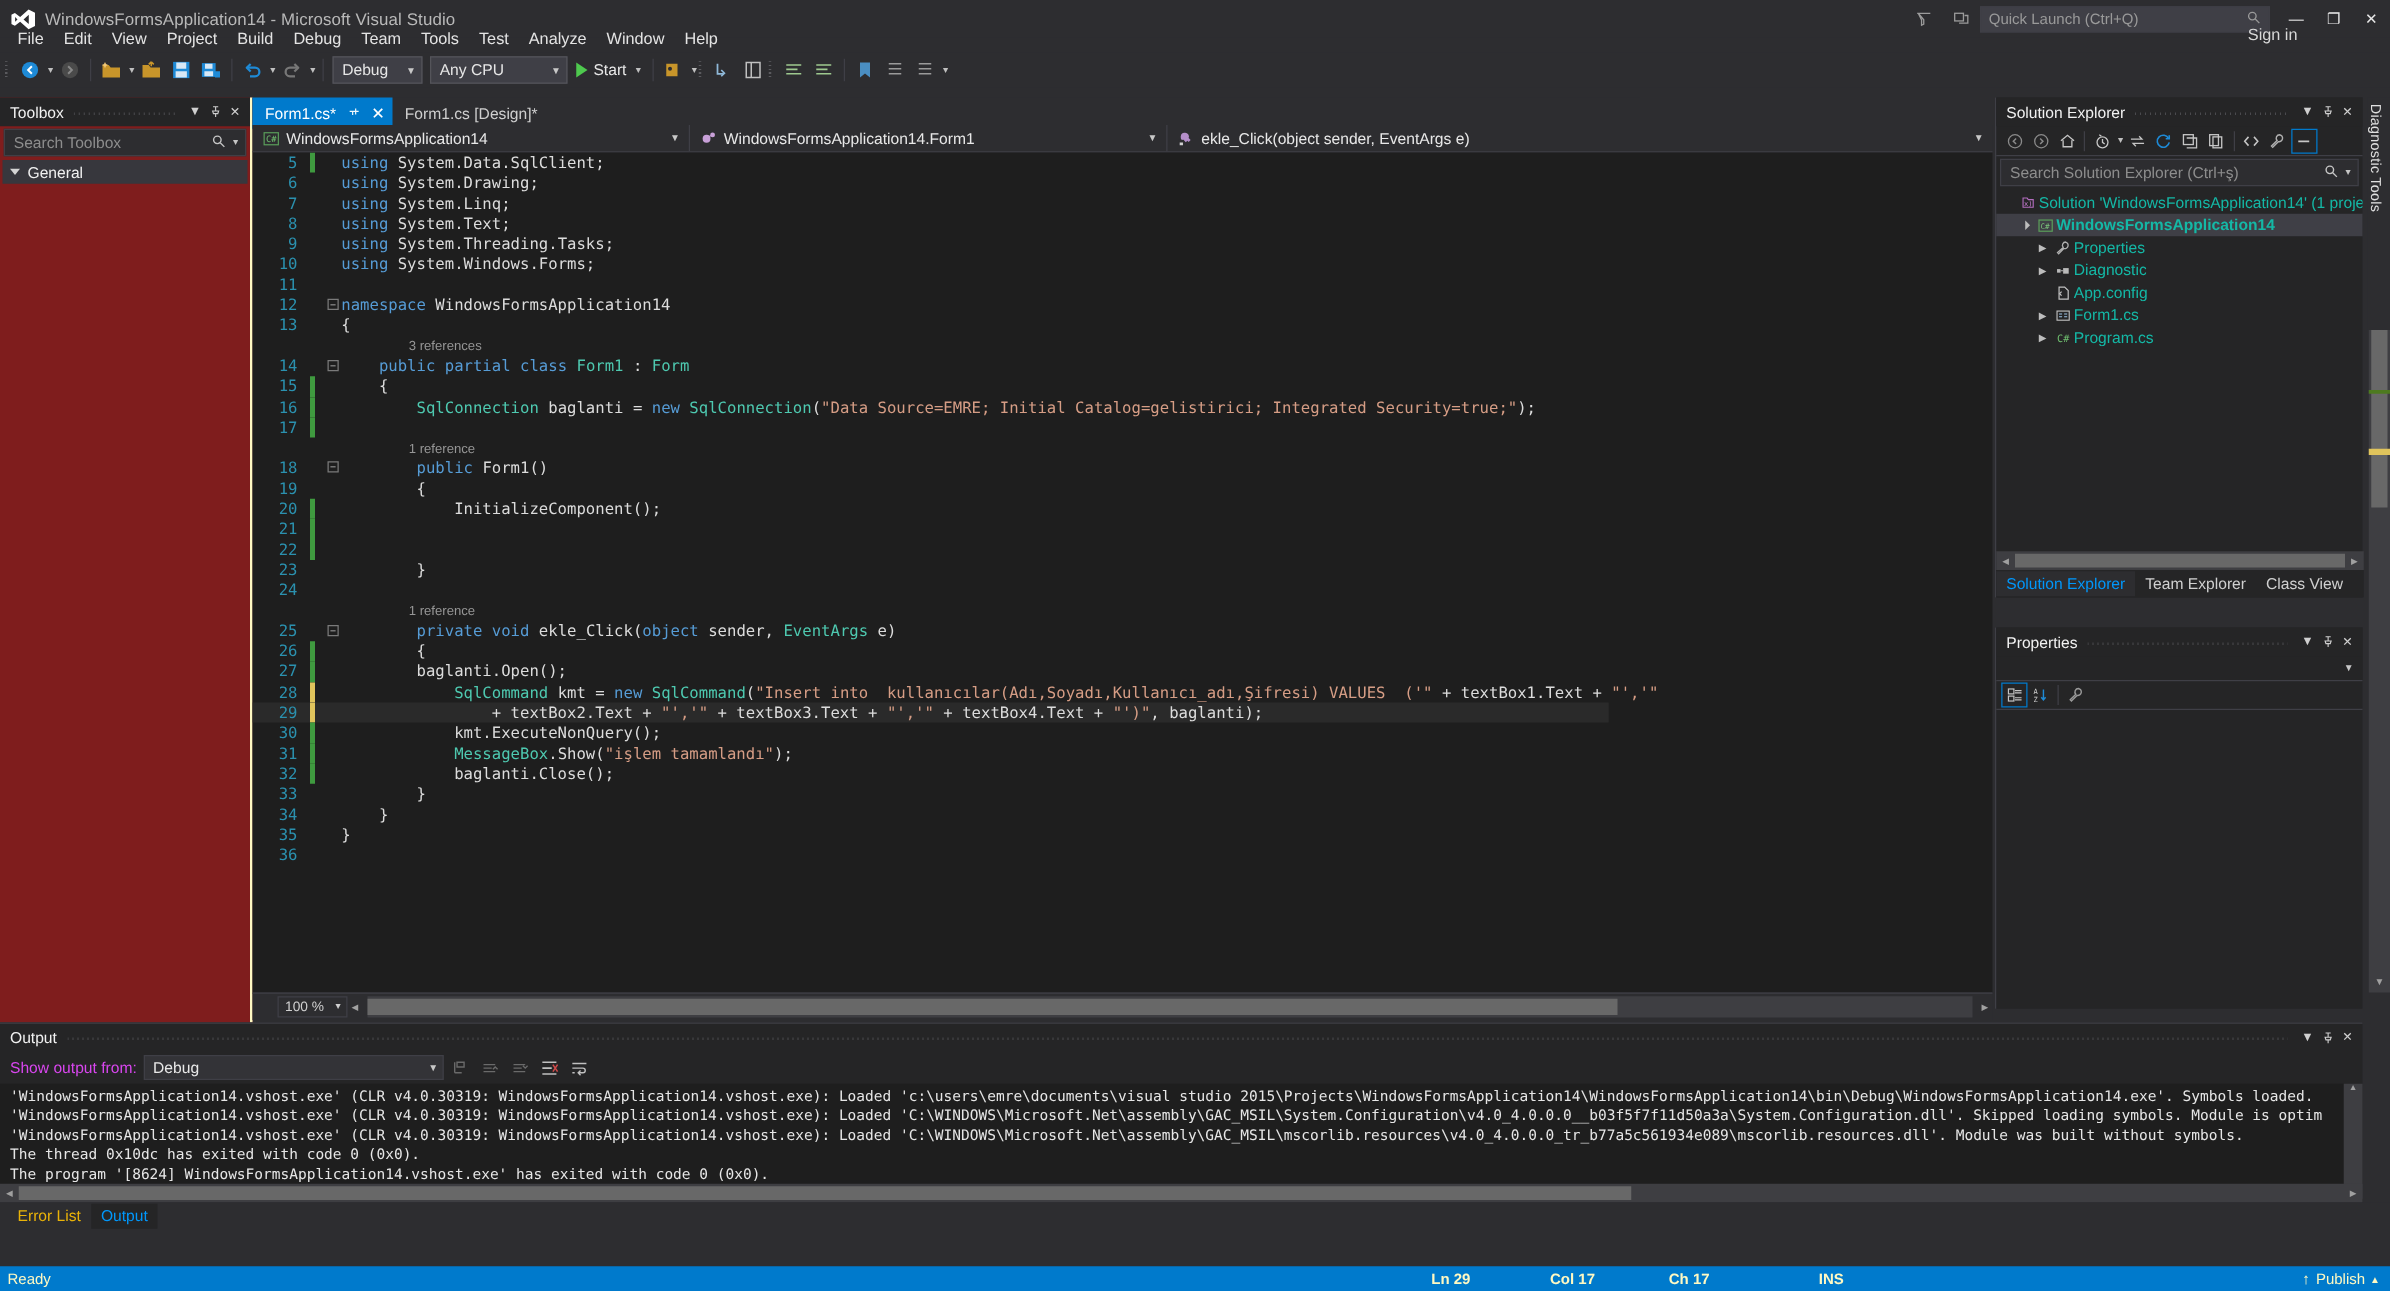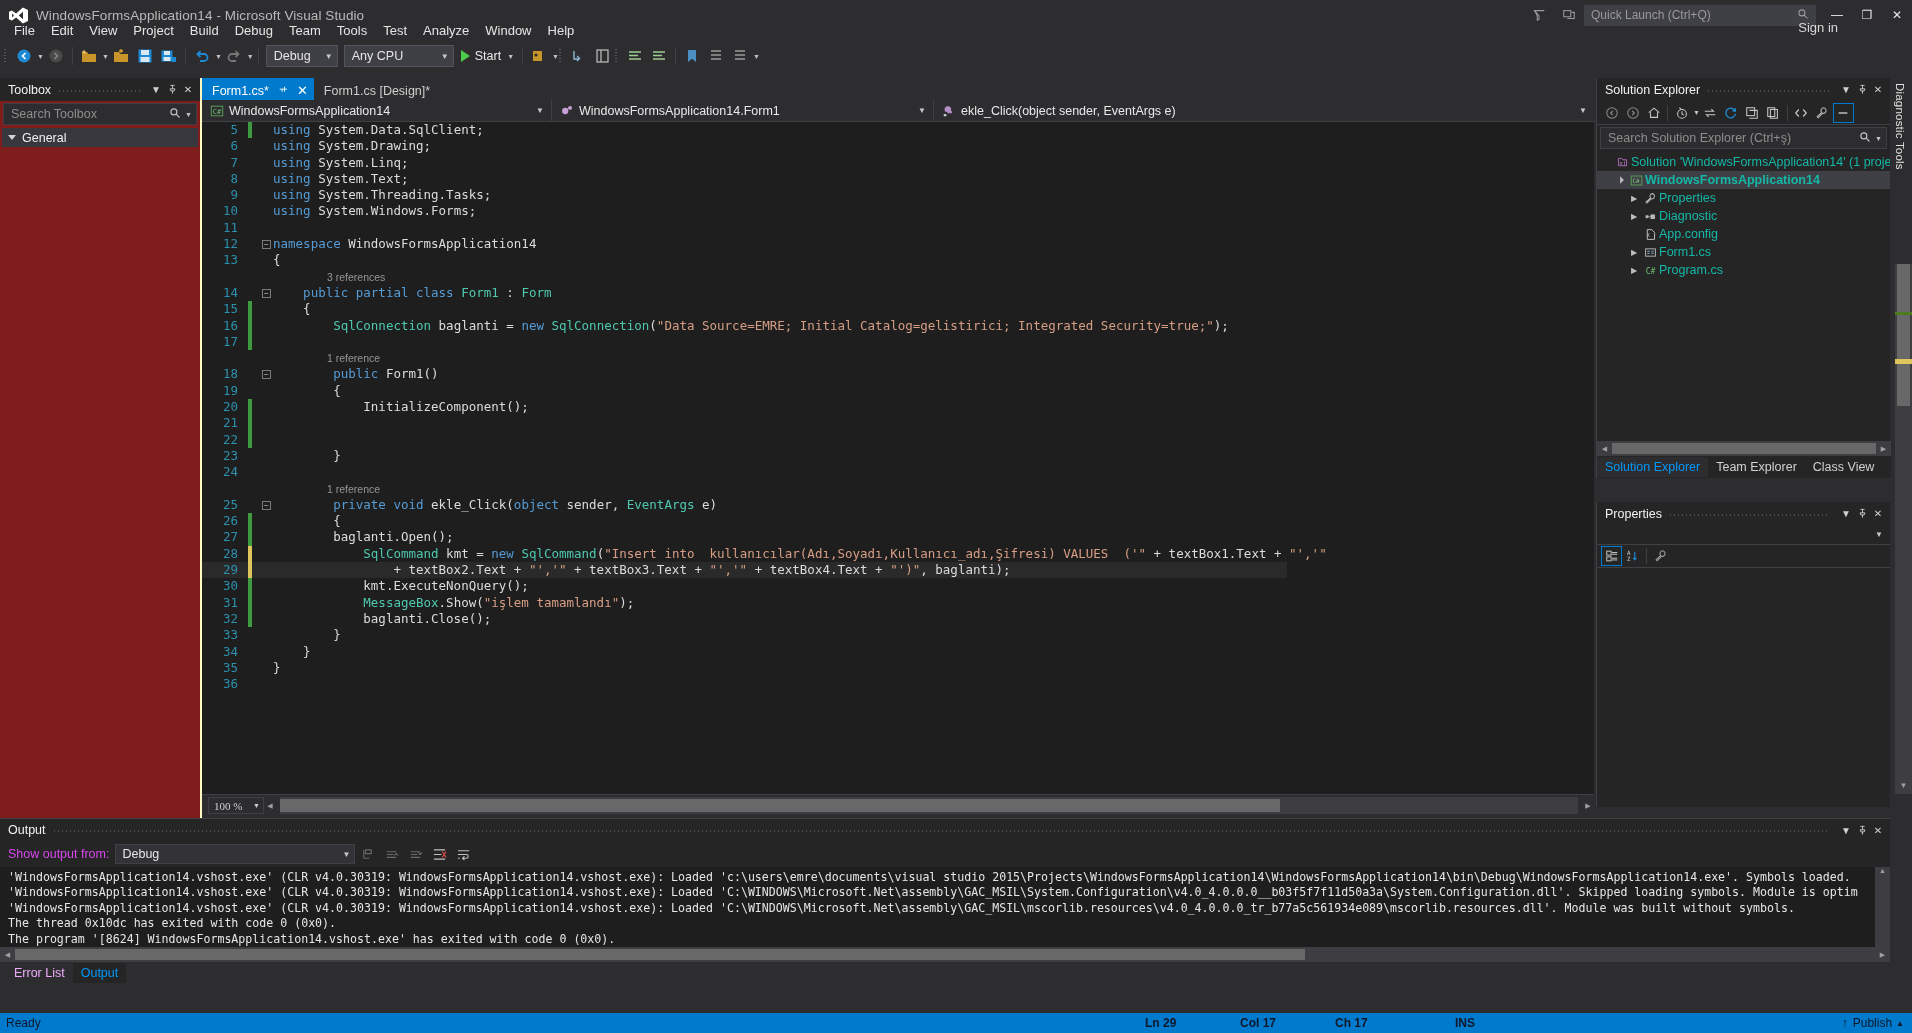--- a/index.html
+++ b/index.html
@@ -164,22 +164,22 @@
   .ed-vscroll .marker-up { top:0; }
   .ed-vscroll .marker-dn { bottom:0; }
   .ed-vscroll .thumb { position:absolute; left:2px; top:24px; width:13px; height:260px; background:#686868; }
   .ed-vscroll .tick { position:absolute; left:0; width:17px; height:3px; }
 
   .ed-hbar {
     position:absolute; left:202px; top:794px; width:1392px; height:22px;
     background:#2d2d30; display:flex; align-items:center; border-top:1px solid #3f3f46;
   }
   .zoombox {
-    width:56px; height:17px; margin-left:6px; background:#2d2d30; border:1px solid #3f3f46;
-    color:#d0d0d0; font-size:11px; display:flex; align-items:center; padding:0 3px 0 5px;font-family:Liberation Serif, serif;
+    width:56px; height:17px; margin-left:20px; background:#2d2d30; border:1px solid #3f3f46;
+    color:#d0d0d0; font-size:11px; display:flex; align-items:center; padding:0 3px 0 5px;
   }
   .zoombox .zv { flex:1; }
   .zoombox .zc { font-size:7px; }
   .hscroll-track { flex:1; height:17px; margin:0 4px; background:#3e3e42; position:relative; }
   .hscroll-track .hthumb { position:absolute; left:0; top:2px; height:13px; width:1000px; background:#686868; }
 
   
   .solexp {
     position:absolute; left:1596px; top:78px; width:294px; height:400px;
     background:#252526; border-left:1px solid #3f3f46;
@@ -252,27 +252,27 @@
     display:flex; align-items:center;
   }
   .out-hscroll .arr { width:15px; text-align:center; color:#a0a0a0; font-size:7px; }
   .out-hscroll .trk { width:1290px; height:11px; background:#686868; }
 
   
   .bottomtabs {
     position:absolute; left:0; top:962px; width:1912px; height:22px; background:#2d2d30;
     display:flex; align-items:center; padding-left:6px;
   }
-  .btab { font-size:12.5px; color:#f0abfc; padding:3px 8px; }
+  .btab { font-size:12.5px; color:#eab308; padding:3px 8px; }
   .btab.active { color:#0097fb; background:#252526; }
 
   
   .statusbar {
     position:absolute; left:0; top:1013px; width:1912px; height:20px; background:#007acc;
-    display:flex; align-items:center; color:#0f172a; font-size:12px;
+    display:flex; align-items:center; color:#fef9c3; font-size:12px;
   }
   .sb-ready { padding-left:6px; }
   .sb-item { position:absolute;font-weight:bold; }
   .sb-right { margin-left:auto; display:flex; align-items:center; padding-right:8px; }
   .sb-pub { padding-right:4px; }
 </style>
 </head>
 <body>
 
 <div class="app">

